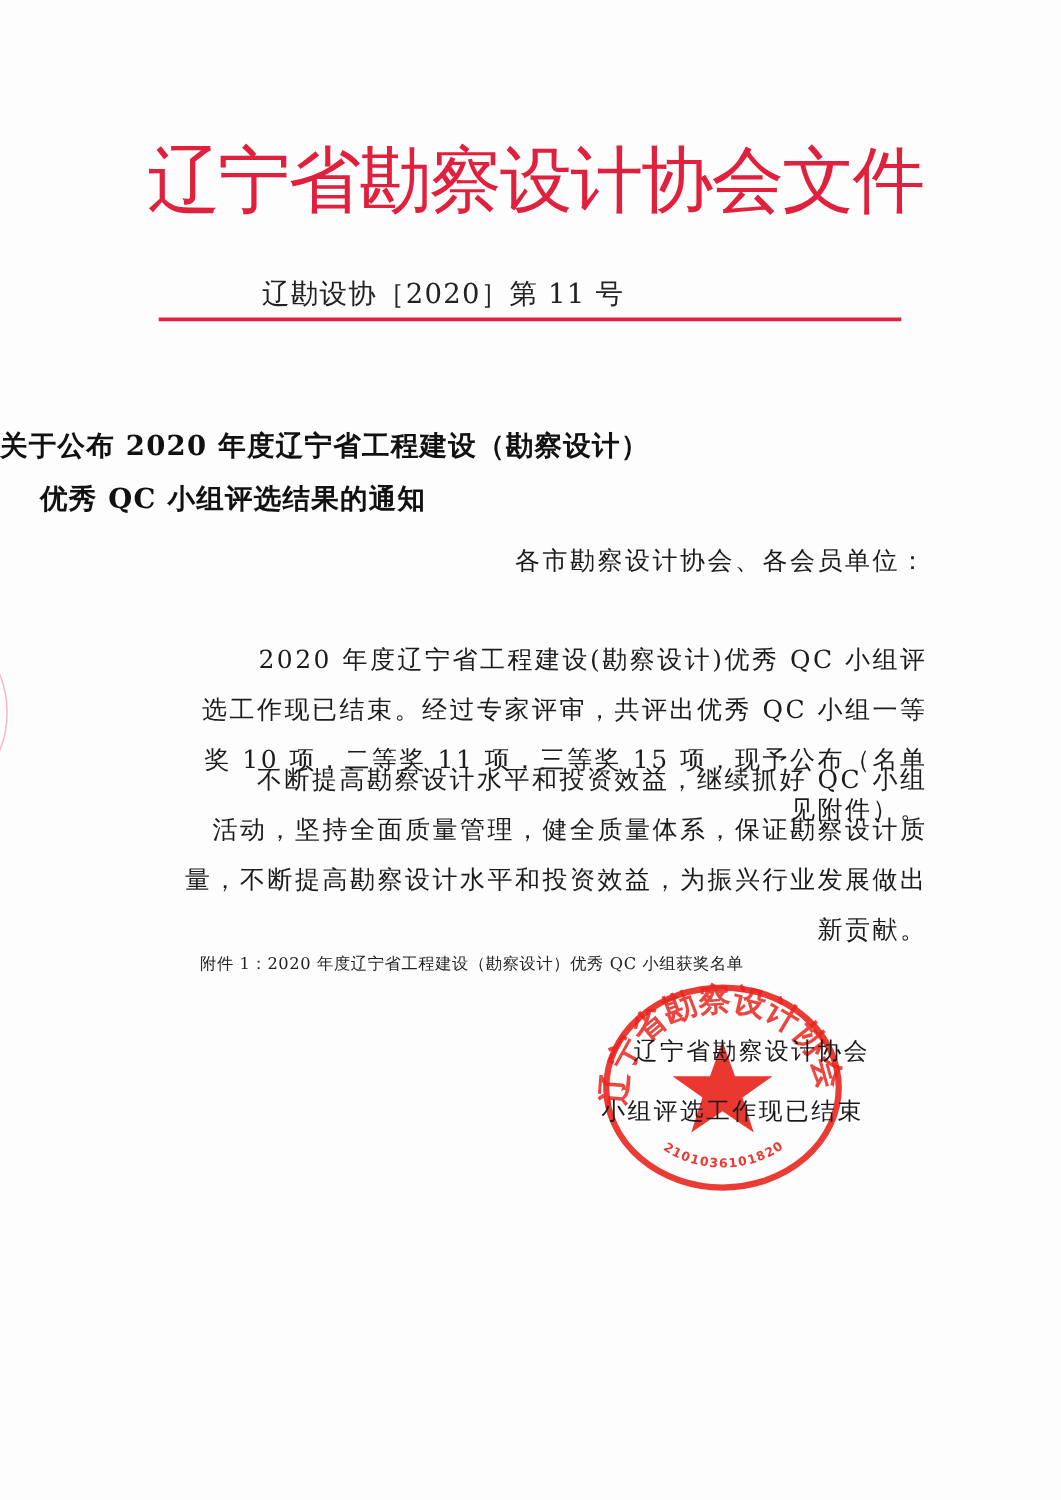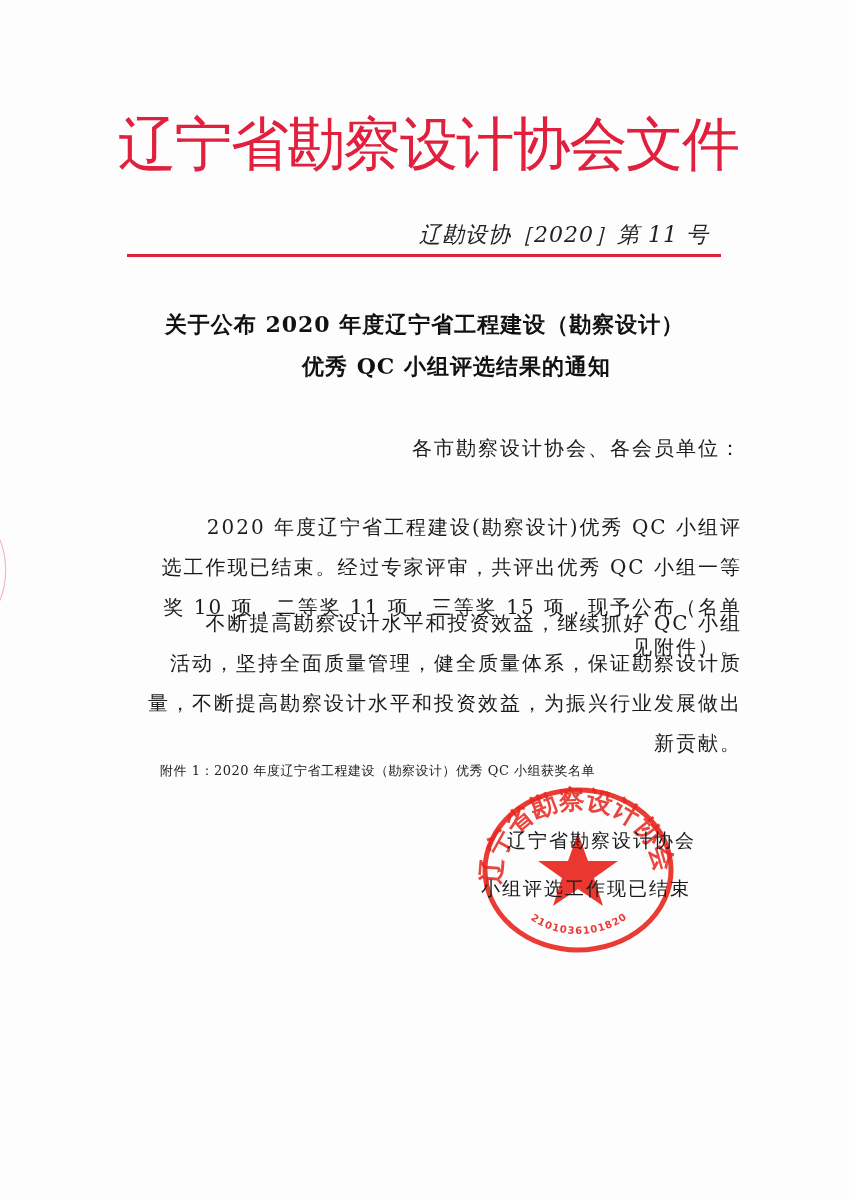--- a/index.html
+++ b/index.html
@@ -13,30 +13,30 @@
   .masthead {
     left:118px; top:104px; width:620px; height:80px;
     color:#e0203c;
     font-family:"DejaVu Sans", "Liberation Sans", sans-serif;
     font-size:58px; letter-spacing:6px; line-height:80px;
     white-space:nowrap;
     display:flex; justify-content:space-between;
   }
   .masthead span { display:inline-block; width:56px; text-align:center; }
   .docnum {
-    left:0; width:709px; top:220px; text-align:right;
-    font-size:22px; letter-spacing:1px; color:#222;font-style:italic;
+    left:0; width:709px; top:220px; text-align:center;
+    font-size:22px; letter-spacing:1px; color:#222;
   }
   .redline {
     left:127px; top:254px; width:594px; height:3px;
     background:#e0203c;
   }
   .title {
-    left:0; width:849px; text-align:center;
-    font-size:22px; font-weight:bold; color:#111; letter-spacing:1px;
+    left:0; width:849px; 
+    font-size:22px; font-weight:bold; color:#111; letter-spacing:1px;margin-top:32px;
   }
   .t1 { top:310px; }
   .t2 { top:352px;padding-left:32px; }
   .para {
     left:142px; width:600px; font-size:20px; line-height:40px;
     letter-spacing:2px; color:#1c1c1c;text-align:right;
   }
   .salutation { top:428px; }
   .p1 { top:469px; text-indent:44px;margin-top:38px; }
   .p2 { top:603px; text-indent:44px; }

